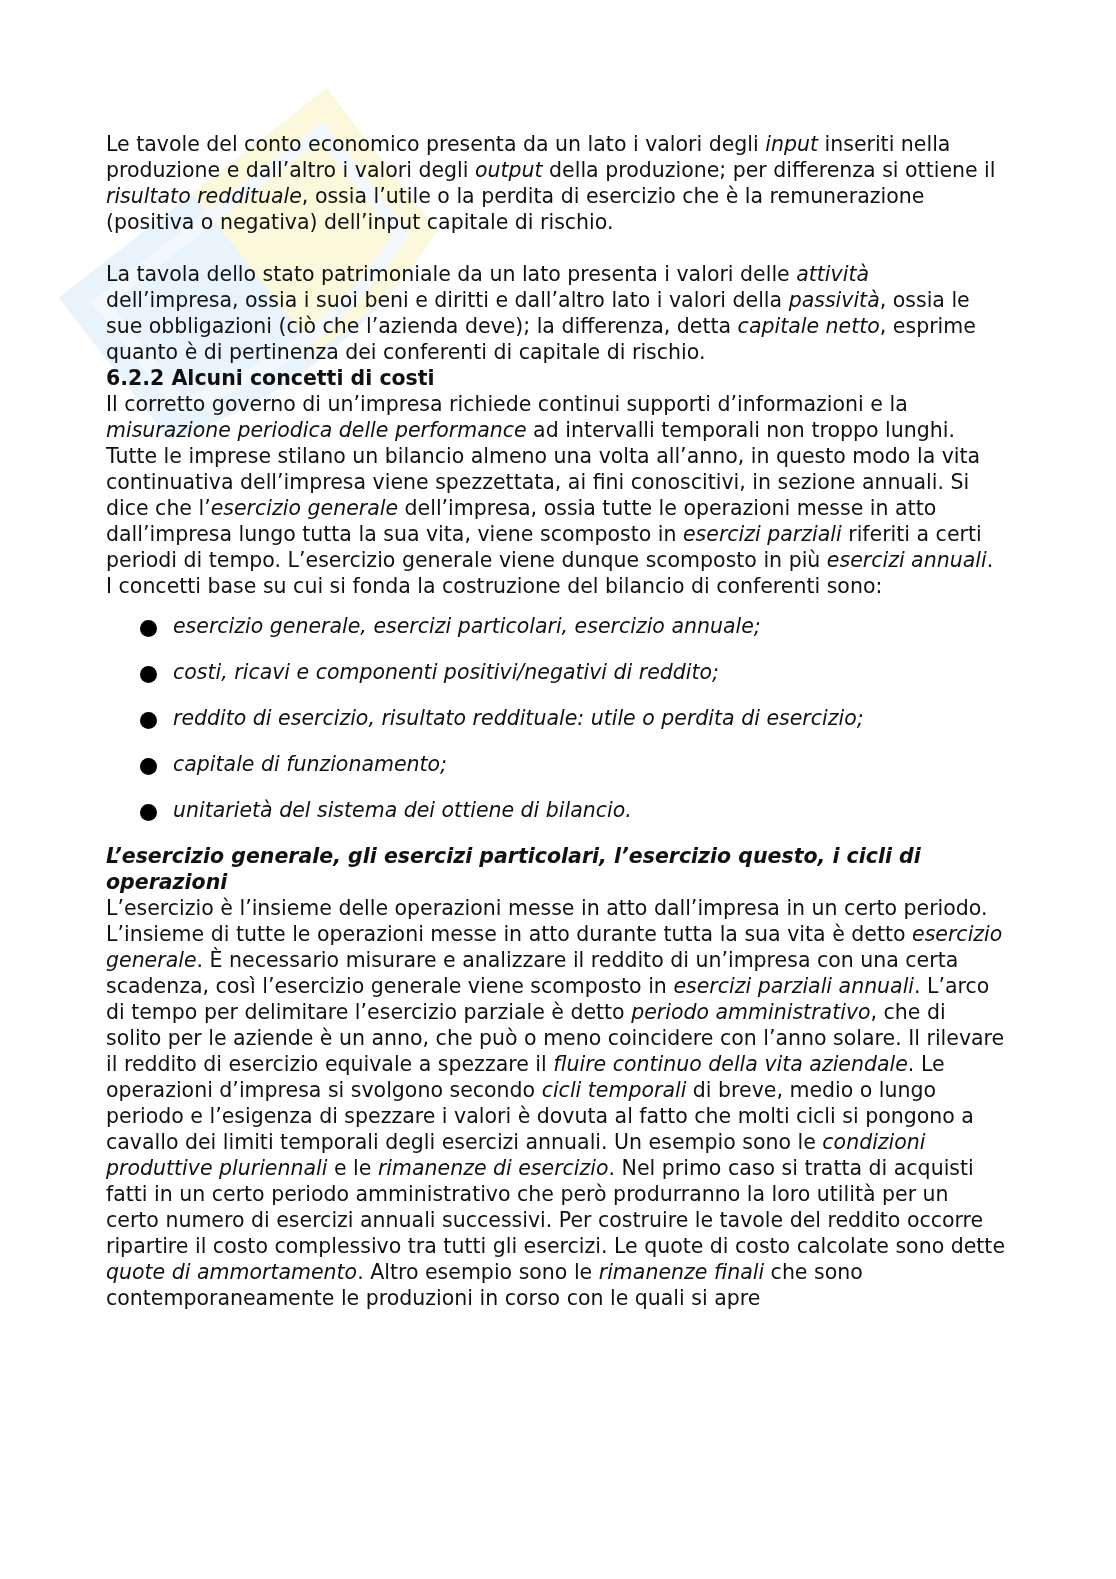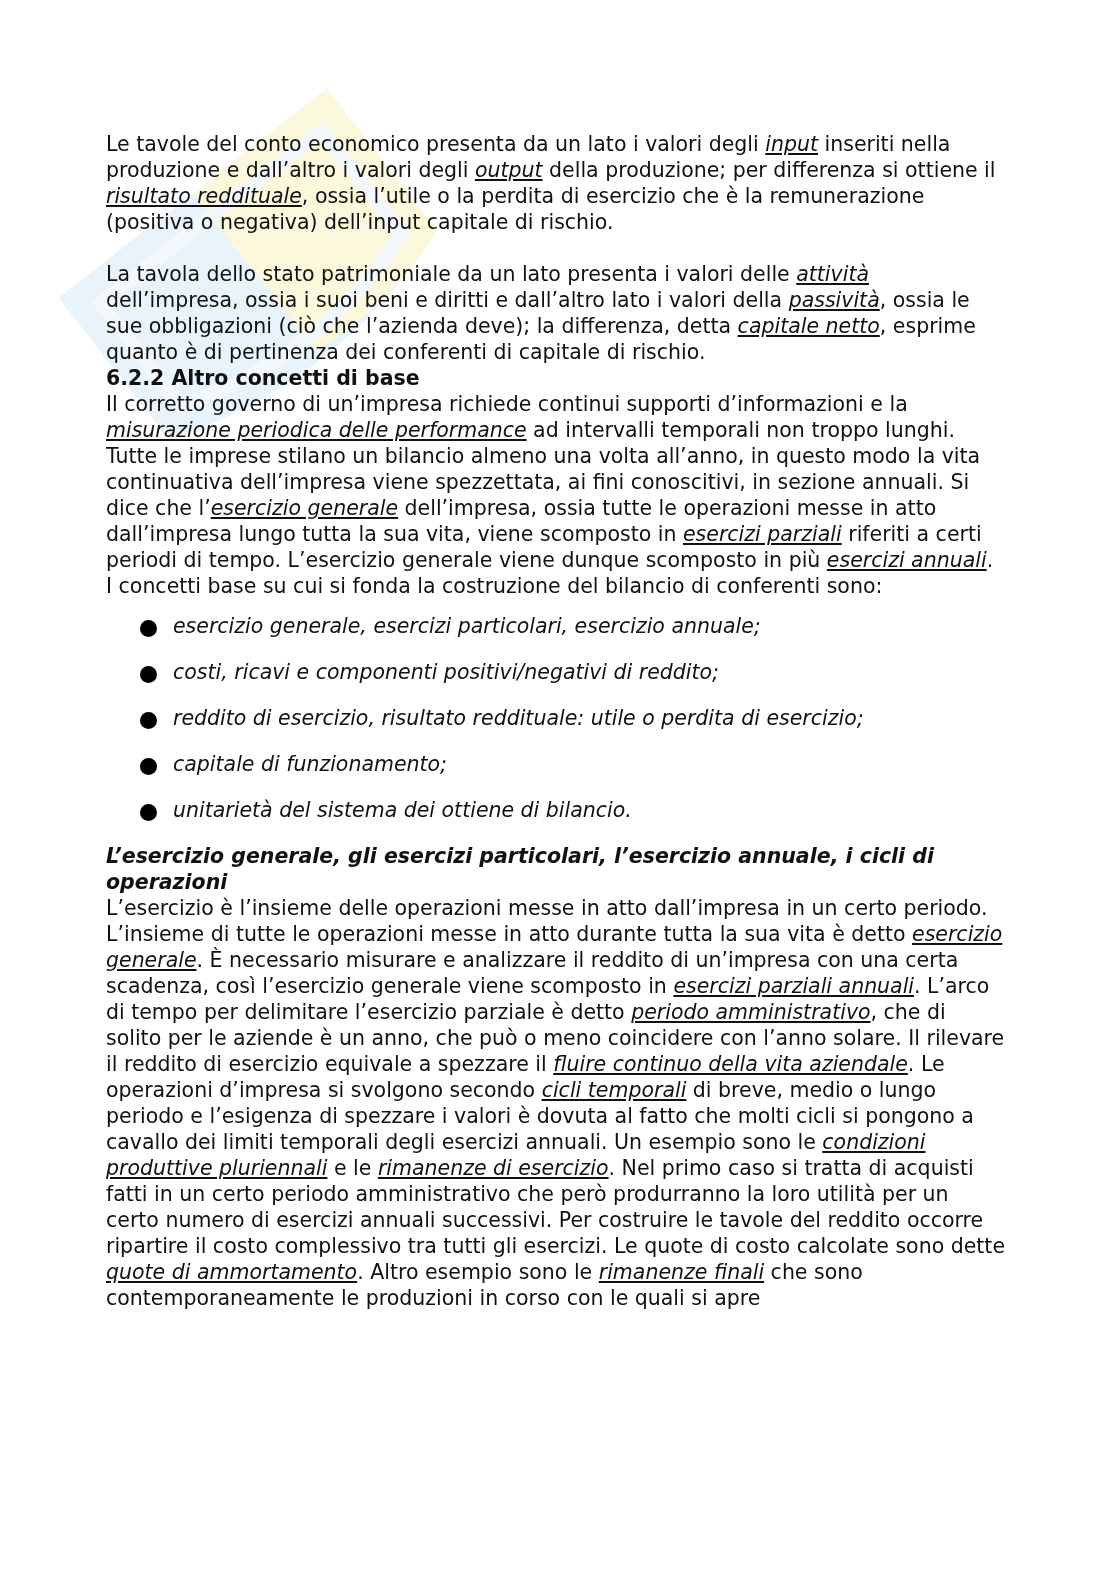--- a/index.html
+++ b/index.html
@@ -18,45 +18,45 @@
   .page p { margin: 0; }
   .gap { height: 26px; }
   .h-num { font-weight: bold; margin: 0; font-size: 20.5px; line-height: 26px; margin-top: 26px; }
   .bullets { list-style: none; margin: 14px 0 0 0; padding: 0; }
   .bullets li { position: relative; padding-left: 67px; height: 46px; line-height: 26px; font-style: italic; }
   .bullets li .dot {
     position: absolute; left: 34px; top: 7px; width: 17px; height: 17px; border-radius: 50%;
     background: #000;
   }
   .h-sub { font-weight: bold; font-style: italic; margin-top: 28px; }
-  em { font-style: italic; text-decoration: underline; }
+  em { font-style: italic; }
 </style>
 </head>
 <body>
 
 <svg class="watermark" viewBox="0 0 470 430" xmlns="http://www.w3.org/2000/svg">
   <g transform="rotate(-38 235 215)">
     <path d="M60 120 L400 120 L400 300 Q230 360 60 300 Z" fill="#d6ebf8"></path>
     <path d="M230 120 L400 120 L400 300 Q315 330 230 320 Z" fill="#fbf4bf"></path>
     <path d="M90 150 L370 150 L370 280 Q230 330 90 280 Z" fill="none" stroke="#e8f3fb" stroke-width="14"></path>
   </g>
 </svg>
 
 <div class="page">
   <p><span>Le tavole del conto economico presenta da un lato i valori degli </span><em>input</em><span> inseriti nella produzione e dall’altro i valori degli </span><em>output</em><span> della produzione; per differenza si ottiene il </span><em>risultato reddituale</em><span>, ossia l’utile o la perdita di esercizio che è la remunerazione (positiva o negativa) dell’input capitale di rischio.</span></p>
   <div class="gap"></div>
   <p><span>La tavola dello stato patrimoniale da un lato presenta i valori delle </span><em>attività</em><span> dell’impresa, ossia i suoi beni e diritti e dall’altro lato i valori della </span><em>passività</em><span>, ossia le sue obbligazioni (ciò che l’azienda deve); la differenza, detta </span><em>capitale netto</em><span>, esprime quanto è di pertinenza dei conferenti di capitale di rischio.</span></p>
 
-  <p class="h-num">6.2.2 Altro concetti di base</p>
+  <p class="h-num">6.2.2 Alcuni concetti di costi</p>
   <p><span>Il corretto governo di un’impresa richiede continui supporti d’informazioni e la </span><em>misurazione periodica delle performance</em><span> ad intervalli temporali non troppo lunghi. Tutte le imprese stilano un bilancio almeno una volta all’anno, in questo modo la vita continuativa dell’impresa viene spezzettata, ai fini conoscitivi, in sezione annuali. Si dice che l’</span><em>esercizio generale</em><span> dell’impresa, ossia tutte le operazioni messe in atto dall’impresa lungo tutta la sua vita, viene scomposto in </span><em>esercizi parziali</em><span> riferiti a certi periodi di tempo. L’esercizio generale viene dunque scomposto in più </span><em>esercizi annuali</em><span>.</span></p>
   <p>I concetti base su cui si fonda la costruzione del bilancio di conferenti sono:</p>
 
   <ul class="bullets">
     <li><span class="dot"></span><span>esercizio generale, esercizi particolari, esercizio annuale;</span></li>
     <li><span class="dot"></span><span>costi, ricavi e componenti positivi/negativi di reddito;</span></li>
     <li><span class="dot"></span><span>reddito di esercizio, risultato reddituale: utile o perdita di esercizio;</span></li>
     <li><span class="dot"></span><span>capitale di funzionamento;</span></li>
     <li><span class="dot"></span><span>unitarietà del sistema dei ottiene di bilancio.</span></li>
   </ul>
 
-  <p class="h-sub">L’esercizio generale, gli esercizi particolari, l’esercizio annuale, i cicli di operazioni</p>
+  <p class="h-sub">L’esercizio generale, gli esercizi particolari, l’esercizio questo, i cicli di operazioni</p>
   <p><span>L’esercizio è l’insieme delle operazioni messe in atto dall’impresa in un certo periodo. L’insieme di tutte le operazioni messe in atto durante tutta la sua vita è detto </span><em>esercizio generale</em><span>. È necessario misurare e analizzare il reddito di un’impresa con una certa scadenza, così l’esercizio generale viene scomposto in </span><em>esercizi parziali annuali</em><span>. L’arco di tempo per delimitare l’esercizio parziale è detto </span><em>periodo amministrativo</em><span>, che di solito per le aziende è un anno, che può o meno coincidere con l’anno solare. Il rilevare il reddito di esercizio equivale a spezzare il </span><em>fluire continuo della vita aziendale</em><span>. Le operazioni d’impresa si svolgono secondo </span><em>cicli temporali</em><span> di breve, medio o lungo periodo e l’esigenza di spezzare i valori è dovuta al fatto che molti cicli si pongono a cavallo dei limiti temporali degli esercizi annuali. Un esempio sono le </span><em>condizioni produttive pluriennali</em><span> e le </span><em>rimanenze di esercizio</em><span>. Nel primo caso si tratta di acquisti fatti in un certo periodo amministrativo che però produrranno la loro utilità per un certo numero di esercizi annuali successivi. Per costruire le tavole del reddito occorre ripartire il costo complessivo tra tutti gli esercizi. Le quote di costo calcolate sono dette </span><em>quote di ammortamento</em><span>. Altro esempio sono le </span><em>rimanenze finali</em><span> che sono contemporaneamente le produzioni in corso con le quali si apre</span></p>
 </div>
 
 </body></html>

